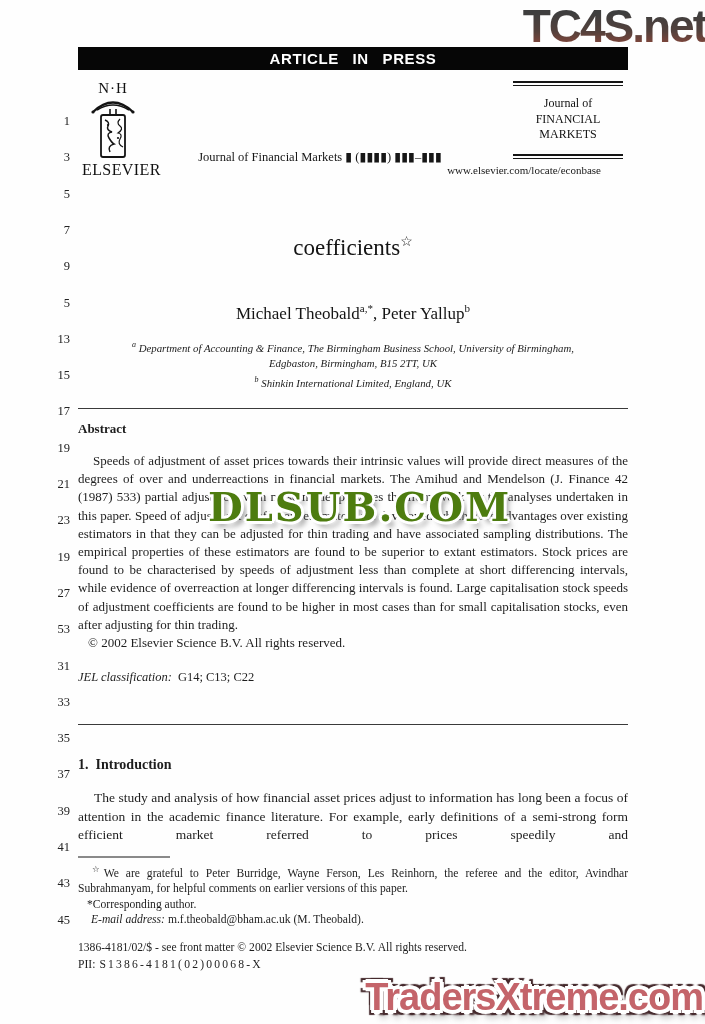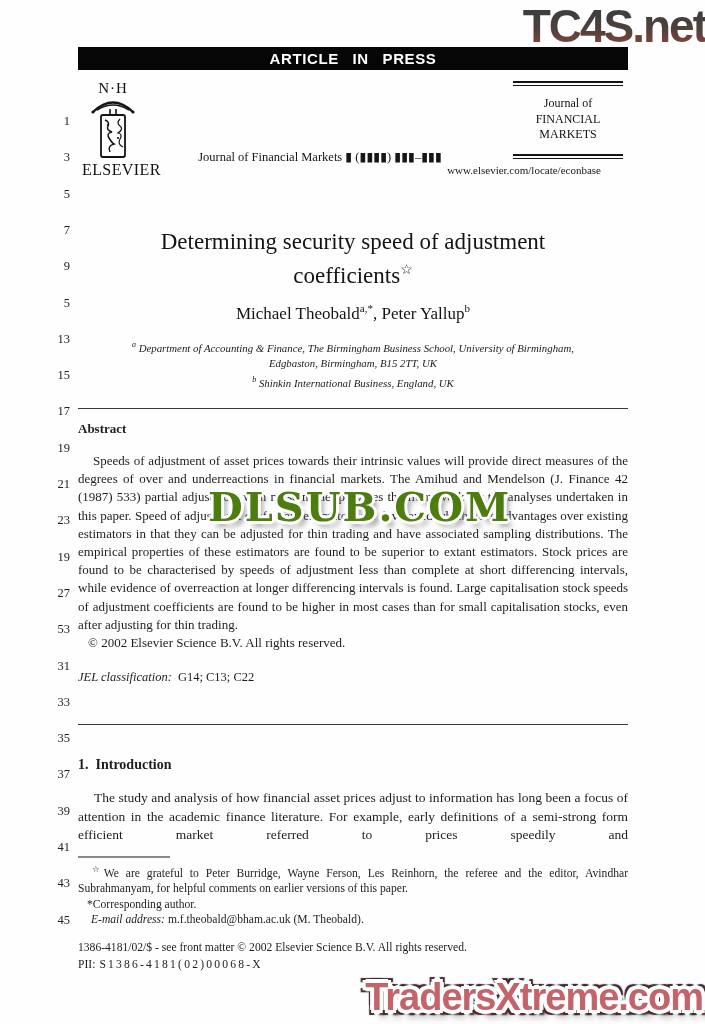--- a/index.html
+++ b/index.html
@@ -149,30 +149,29 @@
       <span class="mline" style="top: 694.8px;">33</span>
       <span class="mline" style="top: 731.1px;">35</span>
       <span class="mline" style="top: 767.4px;">37</span>
       <span class="mline" style="top: 803.7px;">39</span>
       <span class="mline" style="top: 840px;">41</span>
       <span class="mline" style="top: 876.3px;">43</span>
       <span class="mline" style="top: 912.6px;">45</span>
     </div>
 
   <div class="title">
-    <div>Determining security speed of adjustment</div>
     <div><span>coefficients</span><sup>☆</sup></div>
   </div>
 
   <div class="authors"><span>Michael Theobald</span><sup>a,*</sup><span>, </span><span>Peter Yallup</span><sup>b</sup></div>
 
   <div class="affil">
     <div><sup>a</sup> <span>Department of Accounting &amp; Finance, The Birmingham Business School, University of Birmingham,</span></div>
     <div>Edgbaston, Birmingham, B15 2TT, UK</div>
-    <div><sup>b</sup> <span>Shinkin International Business, England, UK</span></div>
+    <div><sup>b</sup> <span>Shinkin International Limited, England, UK</span></div>
   </div>
 
   <div class="hr hr1"></div>
   <div class="abs-head">Abstract</div>
   <div class="abs">
     <p class="body">Speeds of adjustment of asset prices towards their intrinsic values will provide direct measures of the degrees of over and underreactions in financial markets. The Amihud and Mendelson (J. Finance 42 (1987) 533) partial adjustment with noise model provides the framework for the analyses undertaken in this paper. Speed of adjustment coefficient estimators are developed which have advantages over existing estimators in that they can be adjusted for thin trading and have associated sampling distributions. The empirical properties of these estimators are found to be superior to extant estimators. Stock prices are found to be characterised by speeds of adjustment less than complete at short differencing intervals, while evidence of overreaction at longer differencing intervals is found. Large capitalisation stock speeds of adjustment coefficients are found to be higher in most cases than for small capitalisation stocks, even after adjusting for thin trading.</p>
     <p class="copy">© 2002 Elsevier Science B.V. All rights reserved.</p>
   </div>
 
   <div class="jel"><span class="lab-it">JEL classification:</span><span class="val">G14; C13; C22</span></div>

